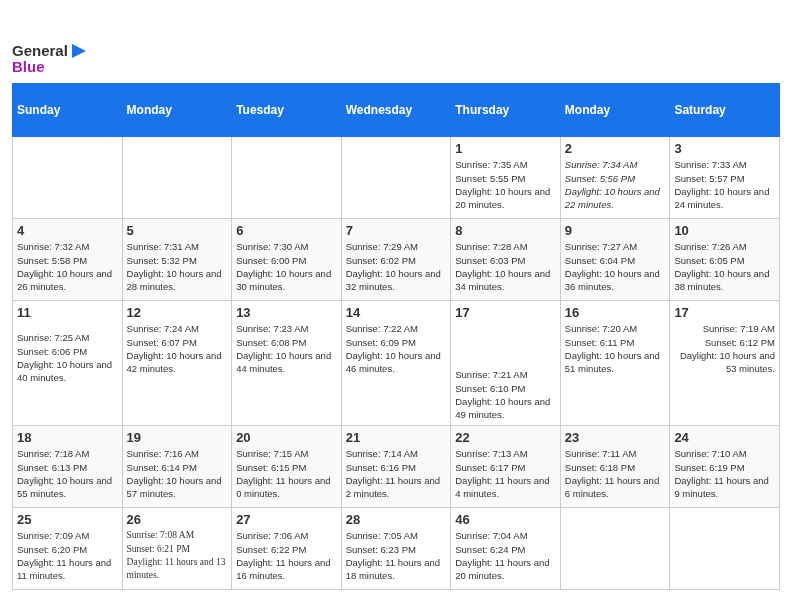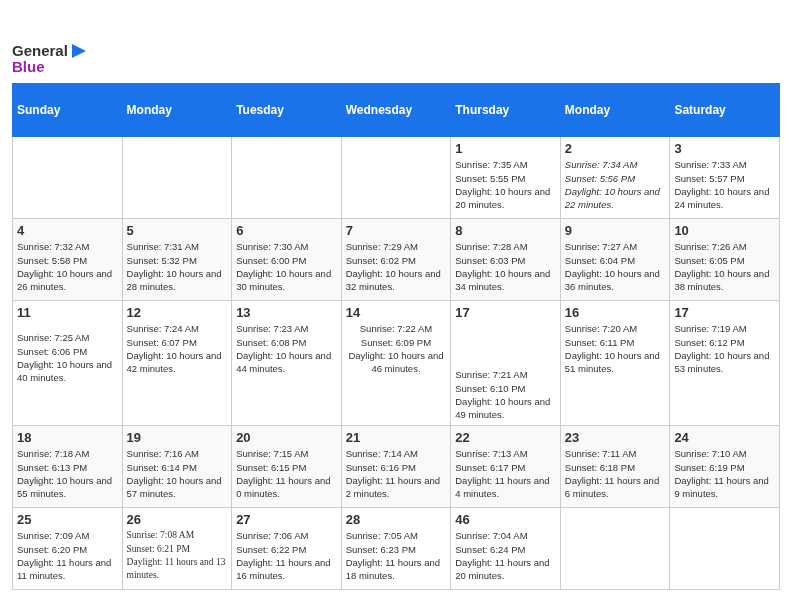--- a/index.html
+++ b/index.html
@@ -198,39 +198,39 @@
 Daylight: 10 hours and 42 minutes.</div>
           </td>
           <td>
             <div class="day-number">13</div>
             <div class="day-detail" style="white-space: pre-line;">Sunrise: 7:23 AM
 Sunset: 6:08 PM
 Daylight: 10 hours and 44 minutes.</div>
           </td>
           <td>
             <div class="day-number">14</div>
-            <div class="day-detail" style="white-space: pre-line; text-align: center;">Sunrise: 7:22 AM
+            <div class="day-detail" style="white-space: pre-line;">Sunrise: 7:22 AM
 Sunset: 6:09 PM
 Daylight: 10 hours and 46 minutes.</div>
           </td>
           <td>
             <div class="day-number">17</div>
             <div class="day-detail" style="white-space: pre-line; margin-top: 48px;">Sunrise: 7:21 AM
 Sunset: 6:10 PM
 Daylight: 10 hours and 49 minutes.</div>
           </td>
           <td>
             <div class="day-number">16</div>
             <div class="day-detail" style="white-space: pre-line;">Sunrise: 7:20 AM
 Sunset: 6:11 PM
 Daylight: 10 hours and 51 minutes.</div>
           </td>
           <td>
             <div class="day-number">17</div>
-            <div class="day-detail" style="white-space: pre-line;">Sunrise: 7:19 AM
+            <div class="day-detail" style="white-space: pre-line; text-align: right;">Sunrise: 7:19 AM
 Sunset: 6:12 PM
 Daylight: 10 hours and 53 minutes.</div>
           </td>
         </tr>
         <tr>
           <td>
             <div class="day-number">18</div>
             <div class="day-detail" style="white-space: pre-line;">Sunrise: 7:18 AM
 Sunset: 6:13 PM
 Daylight: 10 hours and 55 minutes.</div>

